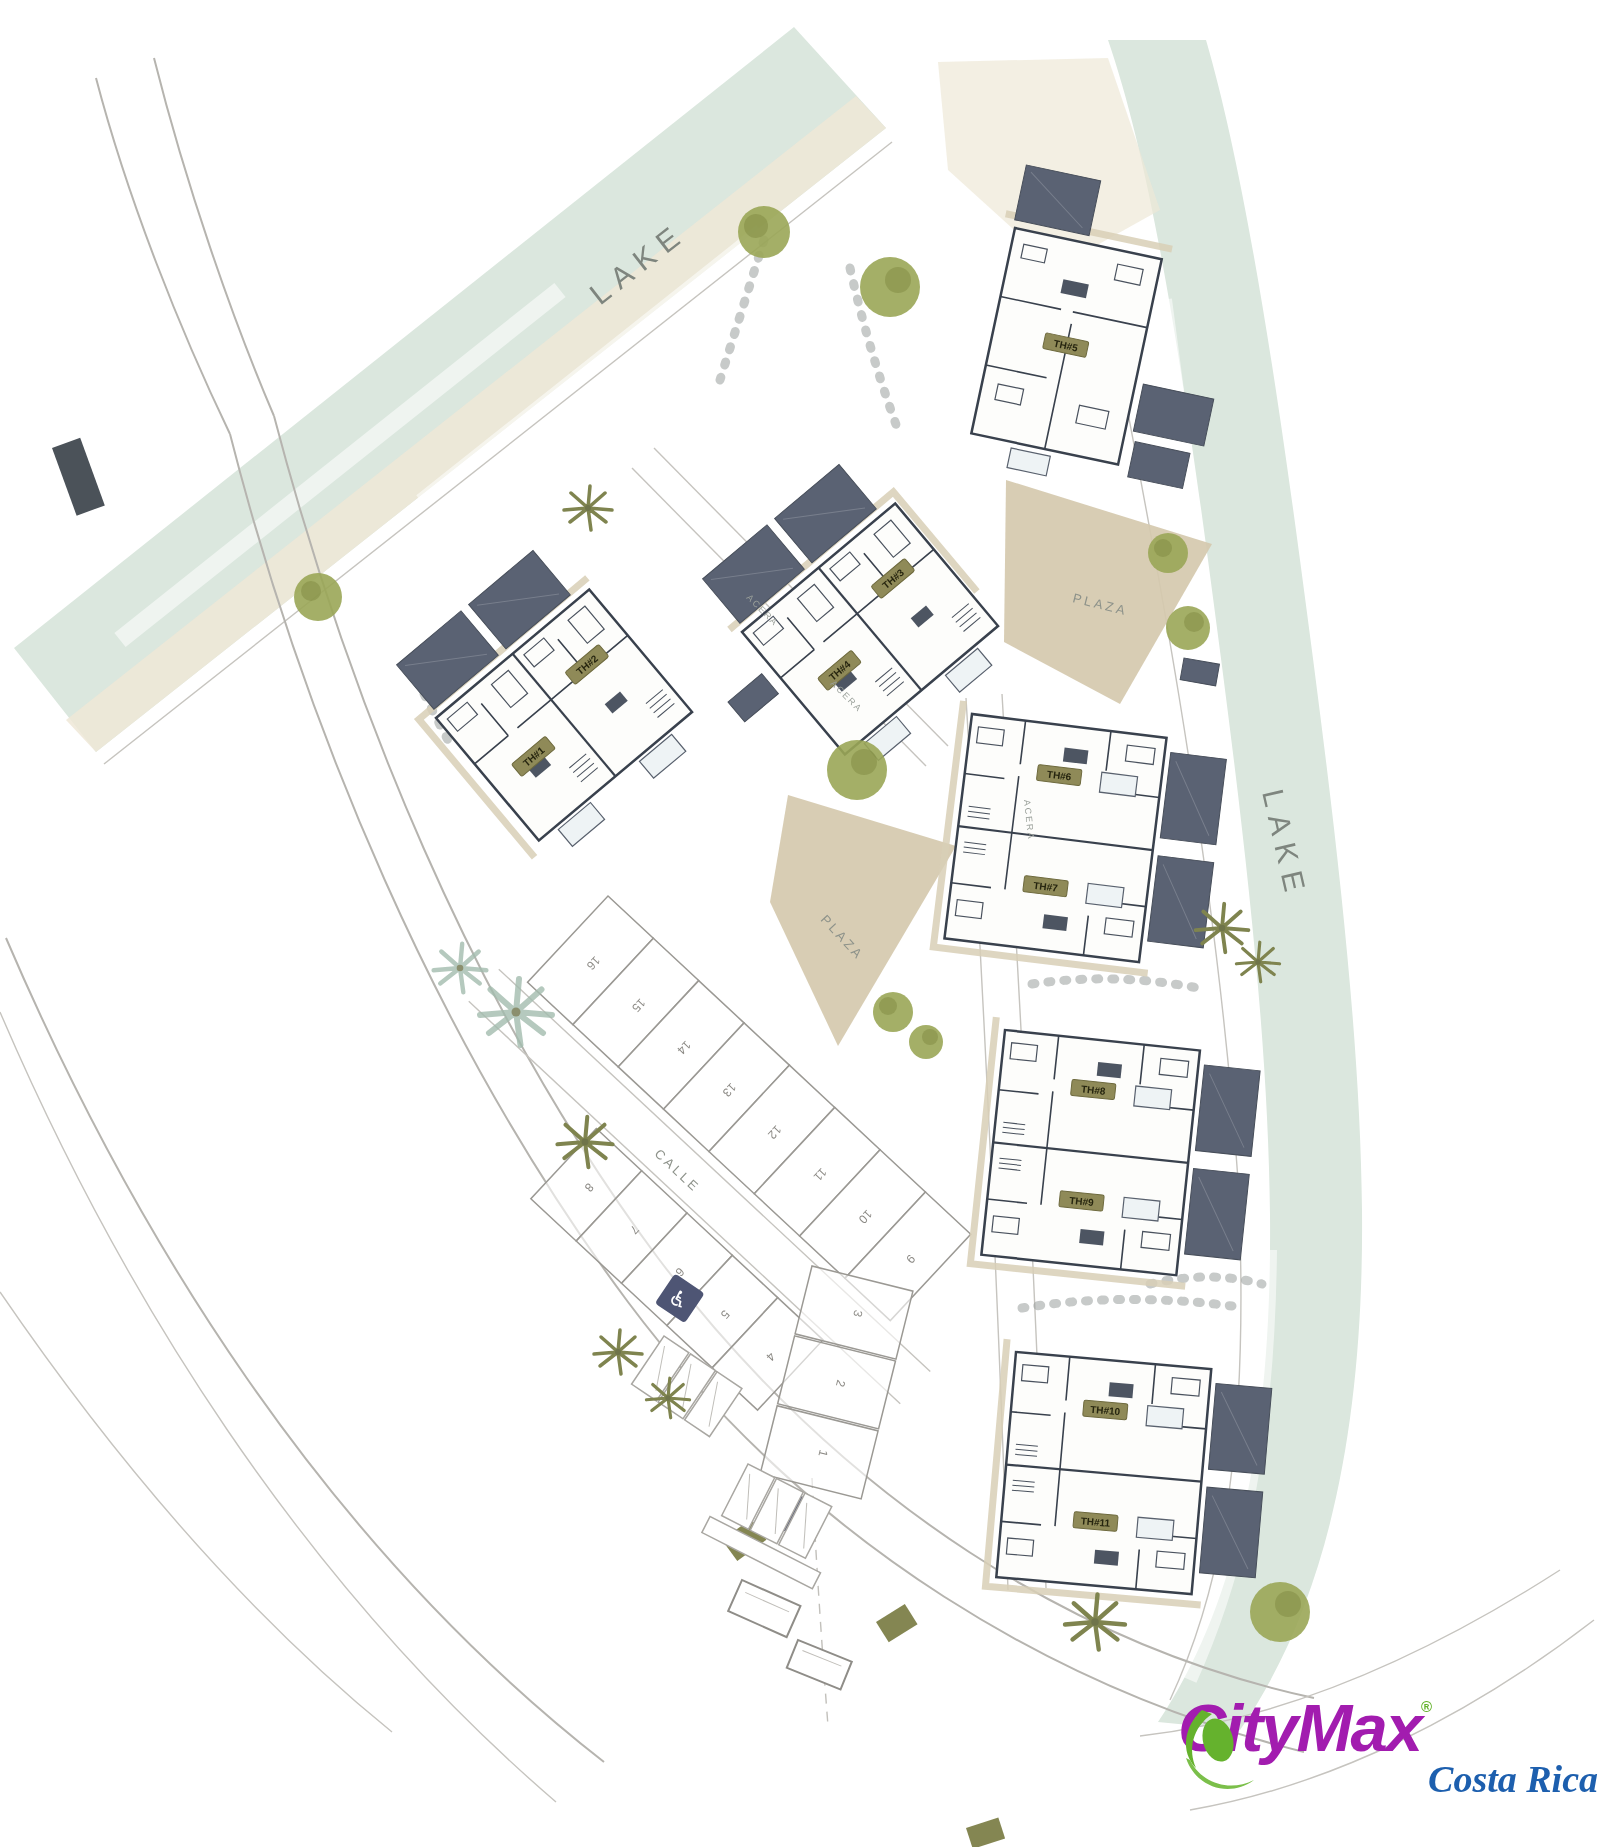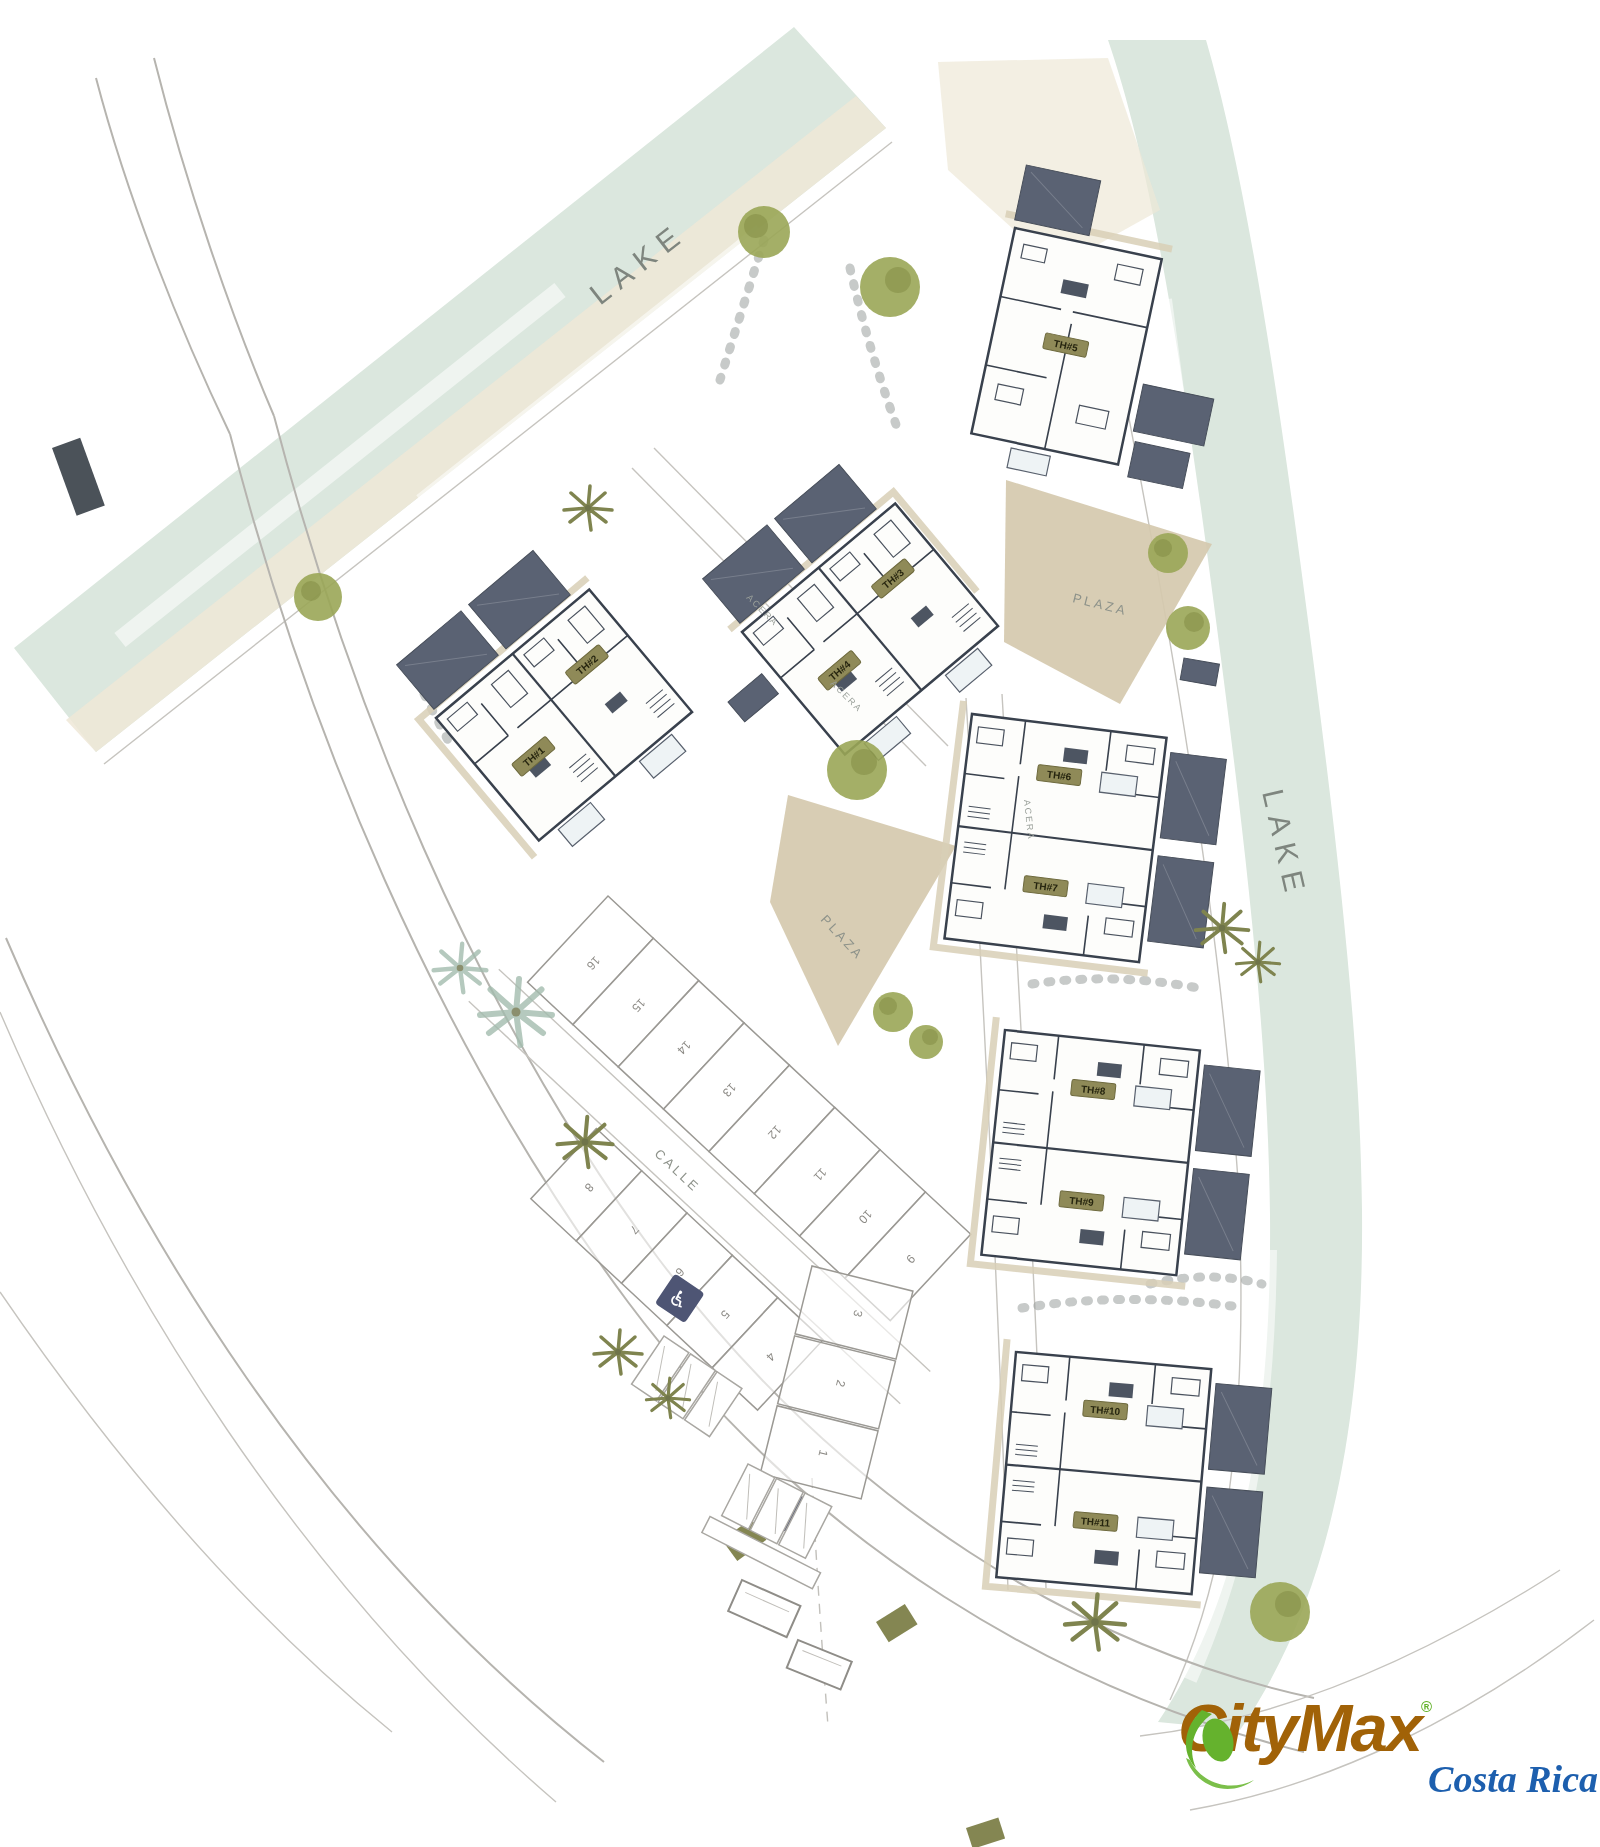--- a/index.html
+++ b/index.html
@@ -55,21 +55,21 @@
   .lake-label{font:30px "Liberation Sans",sans-serif;fill:#7e857e;letter-spacing:9px;}
   .map-label{font:13px "Liberation Sans",sans-serif;fill:#8d928a;letter-spacing:3px;}
   .small-label{font:9px "Liberation Sans",sans-serif;fill:#9aa09a;letter-spacing:2px;}
 
   
   .logo{position:absolute;left:1178px;top:1694px;width:420px;
         display:flex;flex-direction:column;}
   .logo-row{display:flex;align-items:flex-start;}
   .logo-icon{width:78px;height:100px;flex:0 0 auto;margin-top:6px;}
   .brand{font-style:italic;font-weight:bold;font-size:67px;line-height:1;
-         color:#a16207;letter-spacing:-2px;font-family:"Liberation Sans",sans-serif;}
+         color:#a21caf;letter-spacing:-2px;font-family:"Liberation Sans",sans-serif;}
   .reg{font-weight:bold;font-size:15px;color:#65b22d;margin-top:4px;}
   .region{font-style:italic;font-weight:bold;font-size:38px;color:#1d5fae;
           font-family:"Liberation Serif",serif;margin:-4px 0 0 150px;text-align:right;}
 </style>
 </head>
 <body>
 
 <svg width="1600" height="1847" viewBox="0 0 1600 1847">
 
   <g>

